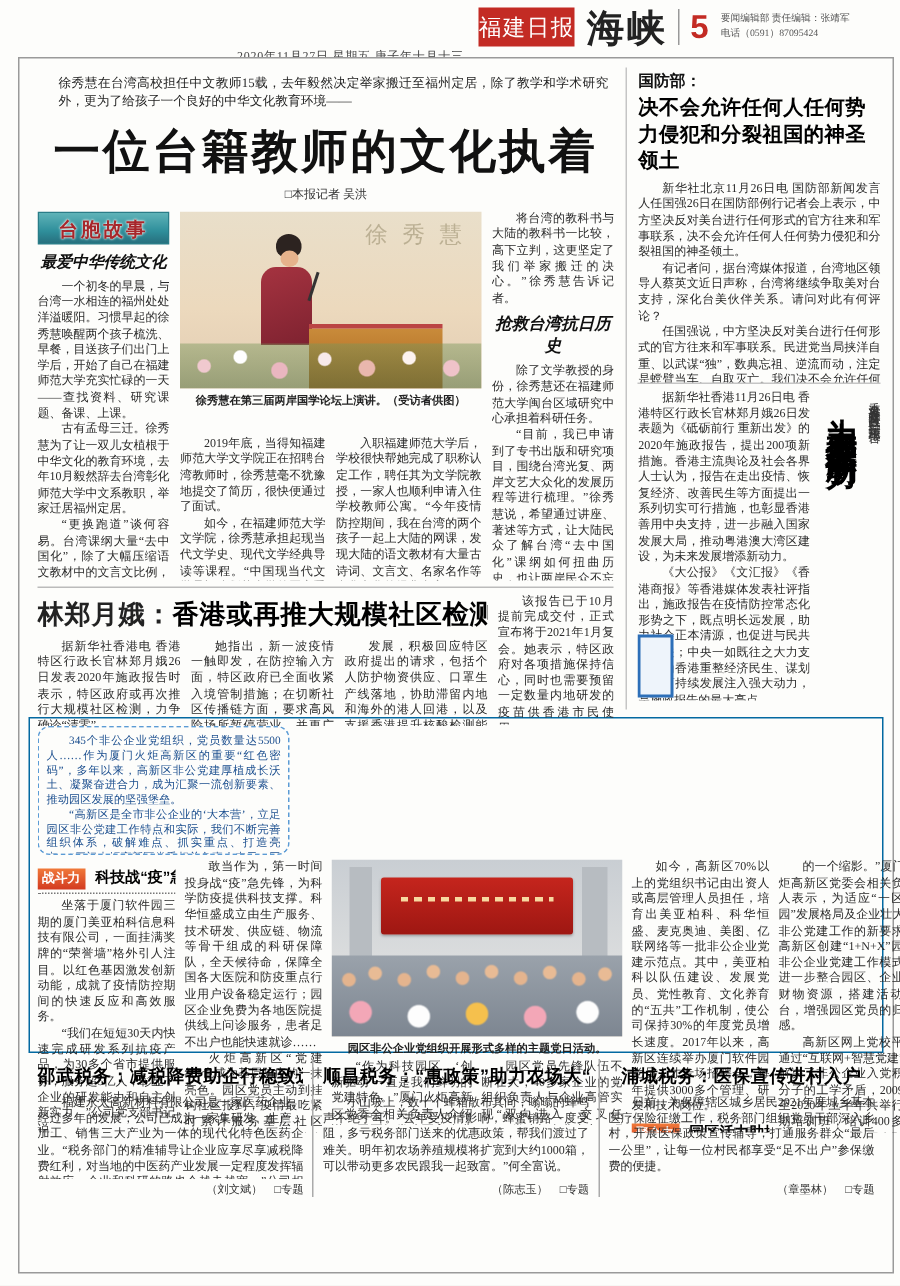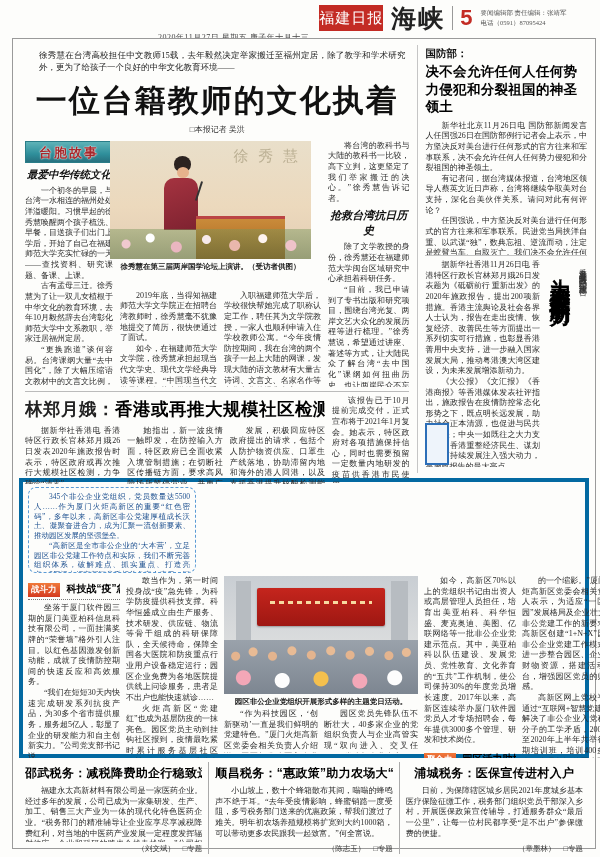--- a/index.html
+++ b/index.html
@@ -39,21 +39,21 @@
   .col-narrow { width:88px; flex:none; }
   .c1,.c2 { width:97px; flex:none; padding-top:150px; }
   .c3 { flex:1; }
   .banner { height:22px; background:linear-gradient(180deg,#5fb3b8,#2f8f9b 60%,#27707e);
             border:1px solid #2a7d88; display:flex; align-items:flex-end; justify-content:center;
             margin-bottom:5px; }
   .banner span { font-weight:bold; font-size:13px; color:#a6262b;
                  text-shadow:0 0 2px #fff, 0 0 1px #ffe; letter-spacing:2px; }
   .subhead-italic { font-weight:bold; font-style:italic; font-size:10.5px; text-align:center;
                     margin:2px 0 4px; color:#111; }
-  .a1-photo-wrap { position:absolute; left:85px; top:0; width:201px; }
+  .a1-photo-wrap { position:absolute; left:95px; top:0; width:201px; }
   .photo1 { position:relative; height:118px; overflow:hidden;
             background:linear-gradient(180deg,#e9dfca,#ecd9bd 55%,#e2ccb2); }
   .p1-callig { position:absolute; right:10px; top:6px; color:rgba(150,138,105,.55);
                font-size:15px; letter-spacing:3px; }
   .p1-hair { position:absolute; left:32%; top:13%; width:17px; height:16px; background:#2c2320; border-radius:50% 50% 45% 45%; }
   .p1-face { position:absolute; left:33.5%; top:22%; width:12px; height:11px; background:#e6b28c; border-radius:50%; }
   .p1-body { position:absolute; left:27%; top:32%; width:34px; height:52px;
              background:linear-gradient(160deg,#a53340,#7e2230); border-radius:10px 10px 0 0; }
   .p1-mic { position:absolute; left:44%; top:34%; width:2px; height:20px; background:#333; transform:rotate(18deg); }
   .p1-podium { position:absolute; left:43%; bottom:0; width:44%; height:36%;
@@ -89,21 +89,21 @@
   
   .hk { border-top:1px solid #c5c5c5; padding-top:4px; height:212px; display:flex; }
   .hk-body { position:relative; flex:1; overflow:hidden; padding-right:4px; }
   .corner-box { position:absolute; left:0; bottom:2px; width:24px; height:42px;
                 border:2px solid #2d6fb8; background:#eef4fb; }
   .hk-headline { writing-mode:vertical-rl; font-family:"Liberation Sans",sans-serif; font-weight:bold;
                  font-size:21px; letter-spacing:3px; color:#000; padding:2px 2px; }
   .hk-kicker { writing-mode:vertical-rl; font-size:8px; color:#333; letter-spacing:1px; padding-top:2px; }
 
   
-  .red-box { border:4px solid #0369a1; margin-top:5px; padding:5px 5px 4px 5px; height:280px; }
+  .red-box { border:1px solid #0369a1; margin-top:5px; padding:5px 5px 4px 5px; height:224px; }
   .rb-head { display:flex; gap:8px; height:86px; }
   .intro-box { width:168px; flex:none; border:1px dashed #5b9bd5; border-radius:8px;
                padding:4px 5px; overflow:hidden; }
   .intro-box p { font-size:7.5px; color:#1c4f8f; line-height:1.3; }
   .rb-title-area { flex:1; text-align:center; }
   .rb-kicker { font-family:"Liberation Sans",sans-serif; font-weight:bold; font-size:14px;
                text-align:left; padding-left:58px; color:#111; }
   .rb-headline { font-family:"Liberation Sans",sans-serif; font-weight:bold; font-size:25px;
                  letter-spacing:1px; color:#000; margin-top:3px; }
   .rb-byline { font-size:8px; color:#333; margin-top:4px; }

